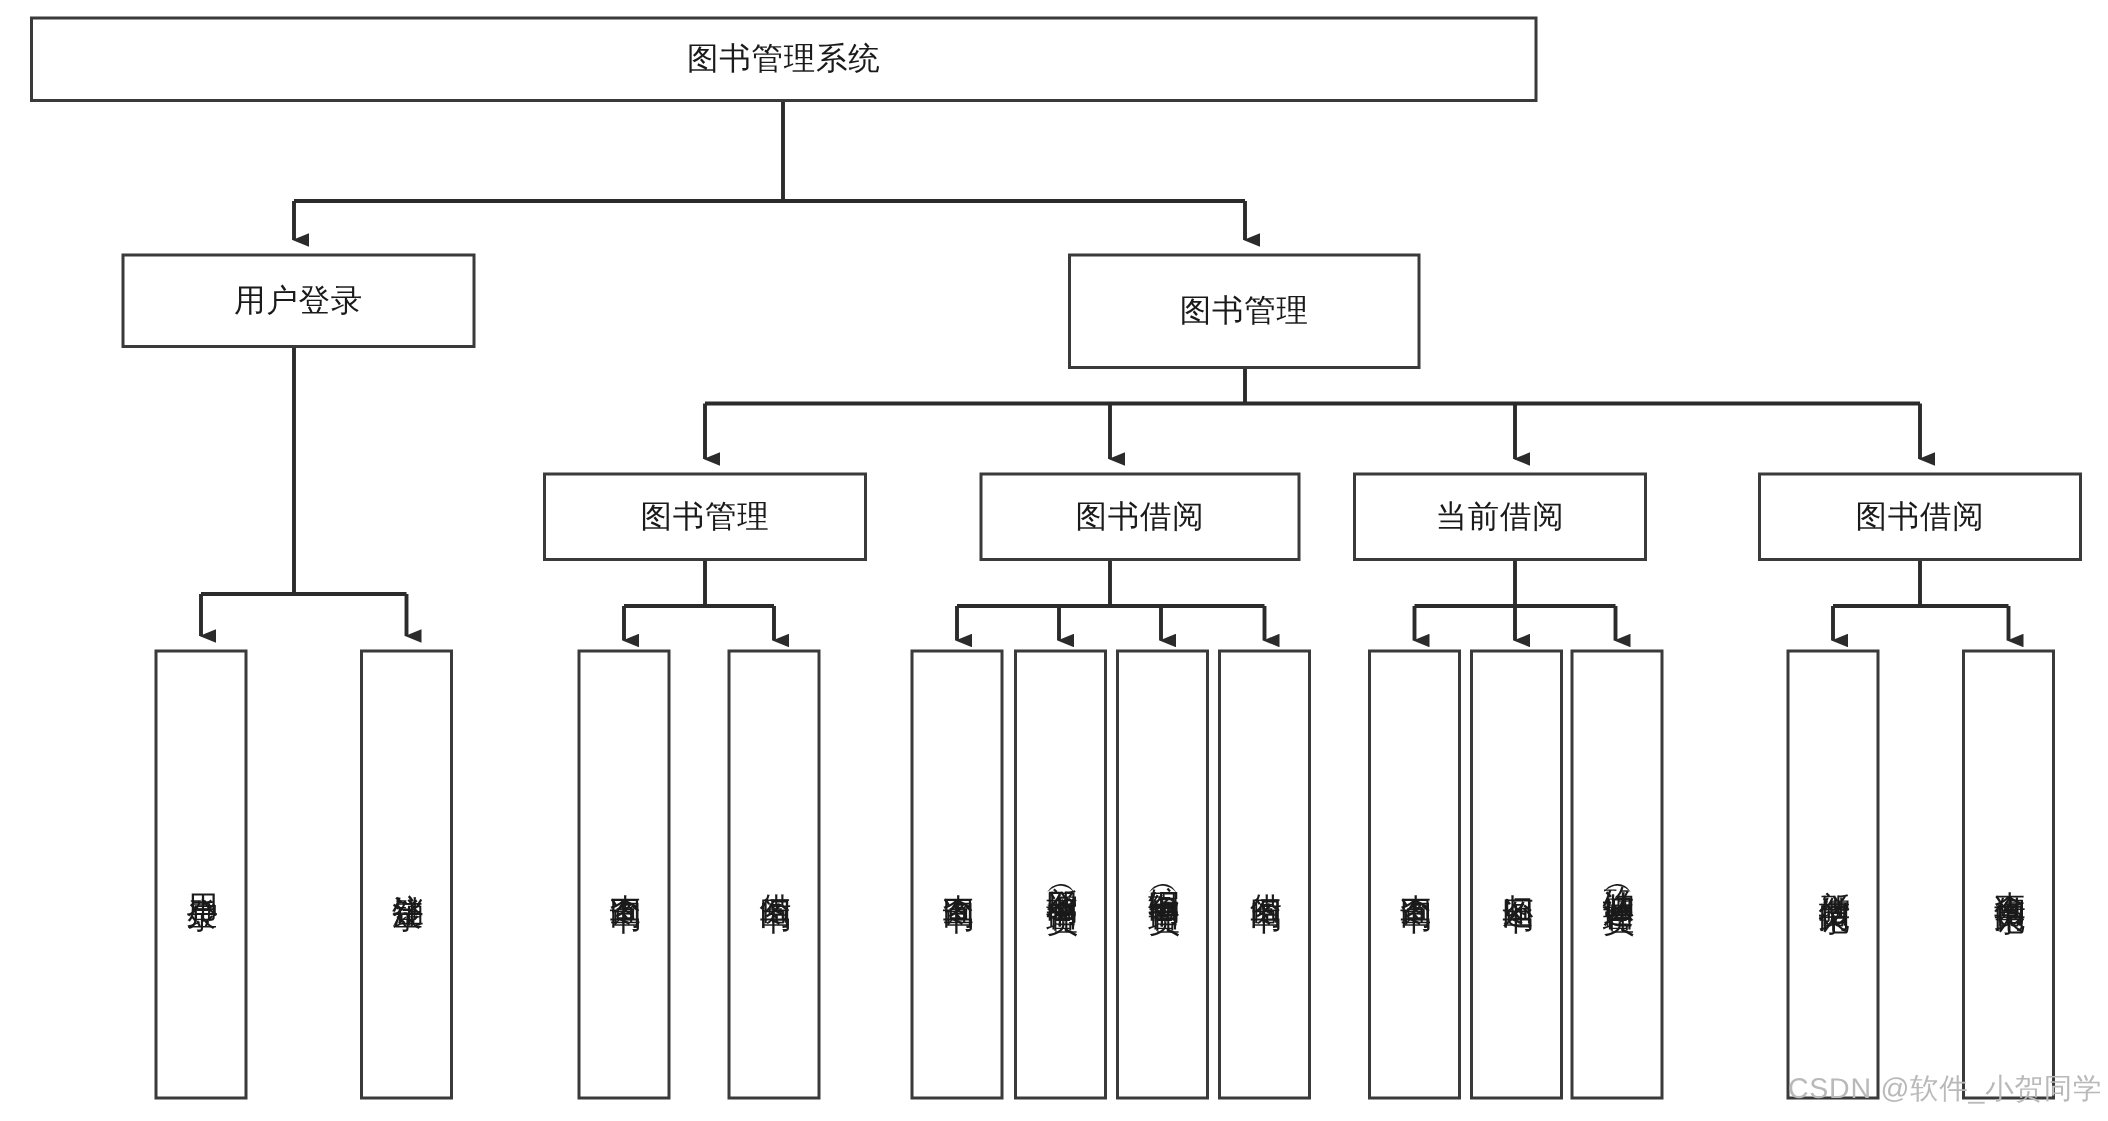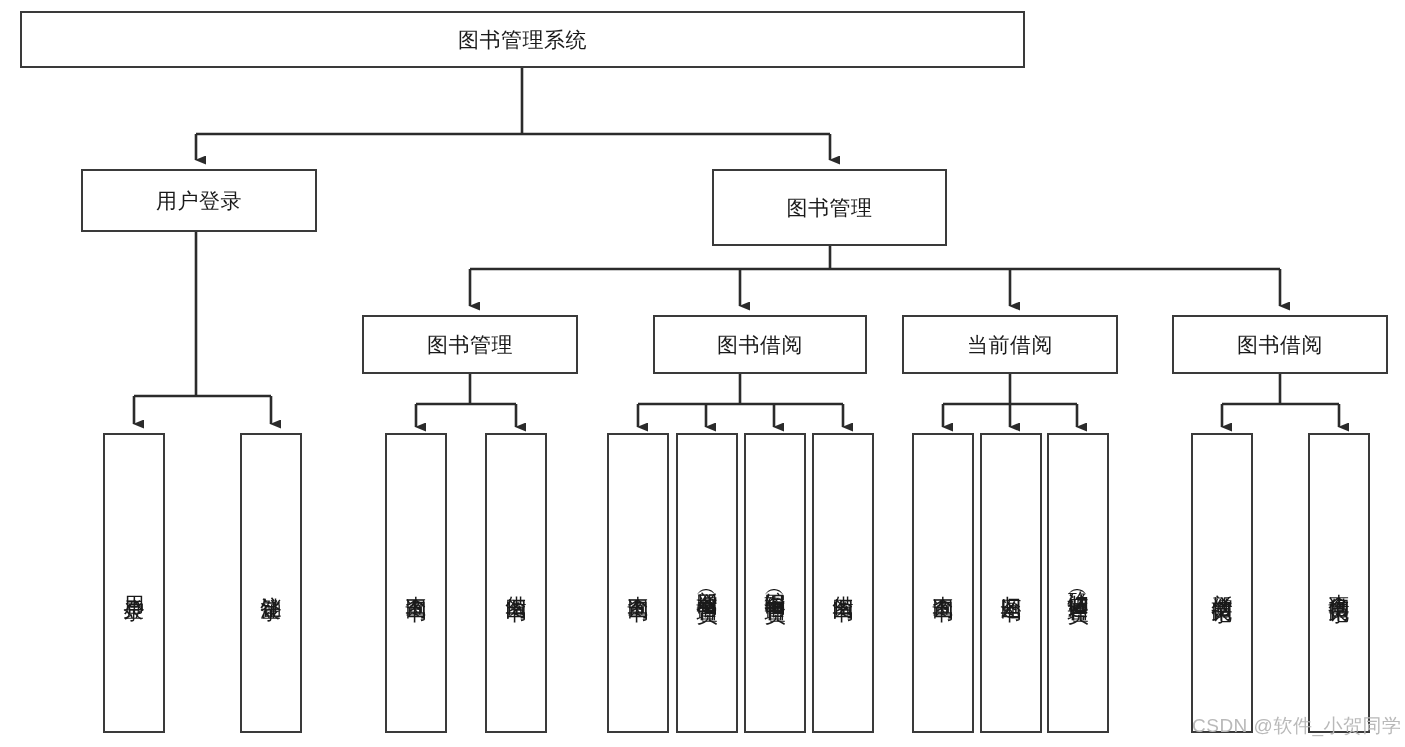--- a/index.html
+++ b/index.html
@@ -126,21 +126,21 @@
   <div class="node h" style="left:712px; top:169px; width:235px; height:77px;">
     <span>图书管理</span>
   </div>
 
   <div class="node h" style="left:362px; top:315px; width:216px; height:59px;">
     <span>图书管理</span>
   </div>
   <div class="node h" style="left:633px; top:315px; width:214px; height:59px;margin-left:20px;">
     <span>图书借阅</span>
   </div>
-  <div class="node h" style="left:902px; top:315px; width:216px; height:59px;justify-content:center;">
+  <div class="node h" style="left:902px; top:315px; width:196px; height:59px;justify-content:center;">
     <span>当前借阅</span>
   </div>
   <div class="node h" style="left:1172px; top:315px; width:216px; height:59px;">
     <span>图书借阅</span>
   </div>
 
   <div class="node v" style="left:103px; top:433px; width:62px; height:300px;">
     <span class="vtext">用户登录</span>
   </div>
   <div class="node v" style="left:240px; top:433px; width:62px; height:300px;">

